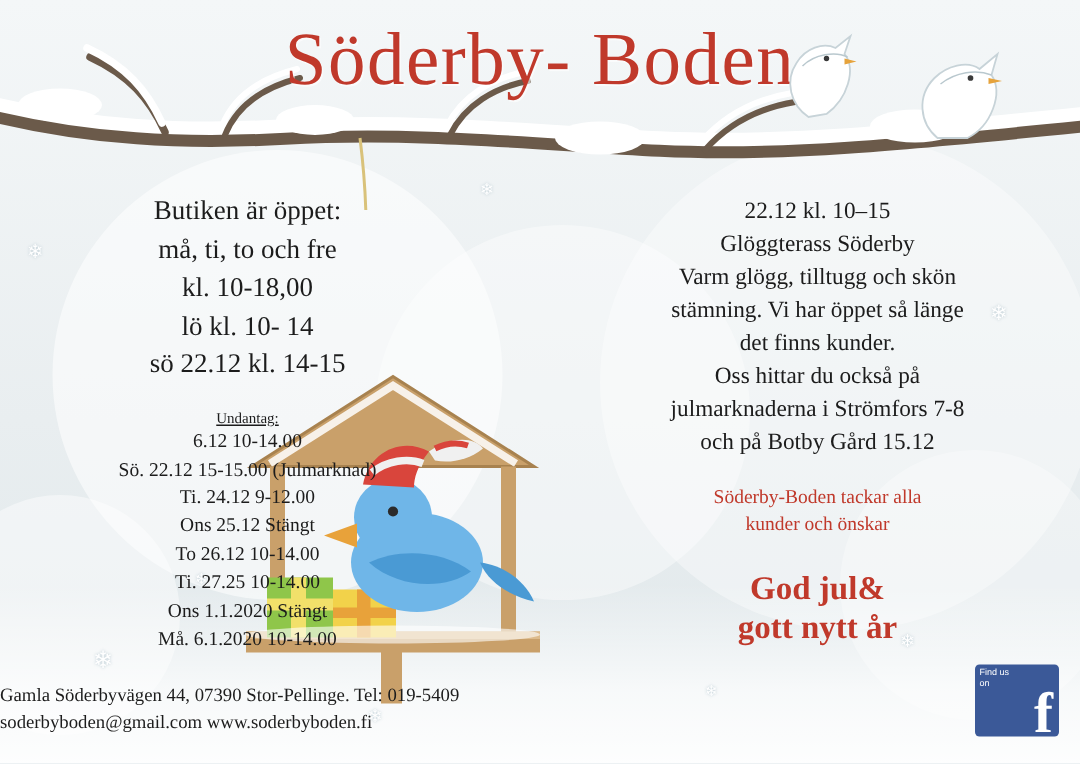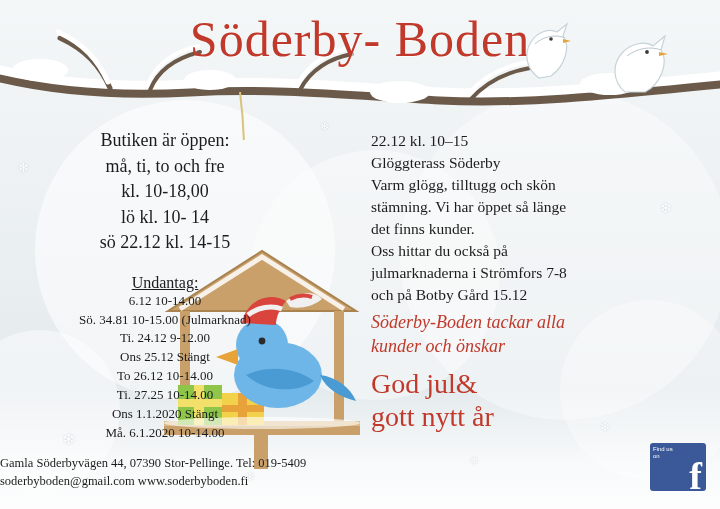--- a/index.html
+++ b/index.html
@@ -78,57 +78,57 @@
     text-align: center;
     color: #1c1c1c;
     z-index: 6;
   }
   .hours-main {
     font-size: 18px;
     line-height: 1.42;
   }
   .exceptions-title {
     margin-top: 18px;
-    font-size: 16px;
+    font-size: 10px;
     text-decoration: underline;
   }
   .exceptions {
     font-size: 13px;
     line-height: 1.45;
   }
 
   .col-right {
     position: absolute;
-    left: 371px;
+    left: 395px;
     top: 130px;
     width: 300px;
-    text-align: left;
+    text-align: center;
     color: #1c1c1c;
     z-index: 6;
   }
   .block-glogg {
     font-size: 15.5px;
     line-height: 1.42;
   }
   .block-markets {
     font-size: 15.5px;
     line-height: 1.42;
   }
   .thanks {
-    margin-top: 4px;
-    font-size: 18px;
+    margin-top: 16px;
+    font-size: 13px;
     line-height: 1.35;
     color: #c0392b;
-    font-style: italic;
   }
   .greeting {
-    margin-top: 8px;
-    font-size: 28px;
+    margin-top: 22px;
+    font-size: 22px;
     line-height: 1.2;
     color: #c0392b;
+    font-weight: bold;
   }
 
   
   .footer {
     position: absolute;
     left: 0; right: 0;
     bottom: 18px;
     text-align: left;
     font-size: 12.5px;
     line-height: 1.5;
@@ -267,30 +267,30 @@
     <path d="M92,98 C96,76 118,66 136,76 C128,86 126,94 126,100 Z" fill="#d9453c"></path>
     <path d="M136,76 C150,66 166,66 172,74 C162,82 150,84 140,82" fill="#f0f0f0"></path>
     <path d="M98,90 C108,82 122,80 132,84" stroke="#f0f0f0" stroke-width="5" fill="none"></path>
     <path d="M140,74 C148,70 156,70 162,72" stroke="#d9453c" stroke-width="4" fill="none"></path>
 
     <ellipse cx="112" cy="198" rx="98" ry="6" fill="#ffffff" opacity="0.6"></ellipse>
   </svg>
 
   <div class="col-left">
     <div class="hours-main">
-      <div>Butiken är öppen:</div>
+      <div>Butiken är öppet:</div>
       <div>må, ti, to och fre</div>
       <div>kl. 10-18,00</div>
       <div>lö kl. 10- 14</div>
       <div>sö 22.12 kl. 14-15</div>
     </div>
     <div class="exceptions-title">Undantag:</div>
     <div class="exceptions">
       <div>6.12 10-14.00</div>
-      <div>Sö. 34.81 10-15.00 (Julmarknad)</div>
+      <div>Sö. 22.12 15-15.00 (Julmarknad)</div>
       <div>Ti. 24.12 9-12.00</div>
       <div>Ons 25.12 Stängt</div>
       <div>To 26.12 10-14.00</div>
       <div>Ti. 27.25 10-14.00</div>
       <div>Ons 1.1.2020 Stängt</div>
       <div>Må. 6.1.2020 10-14.00</div>
     </div>
   </div>
 
   <div class="col-right">

